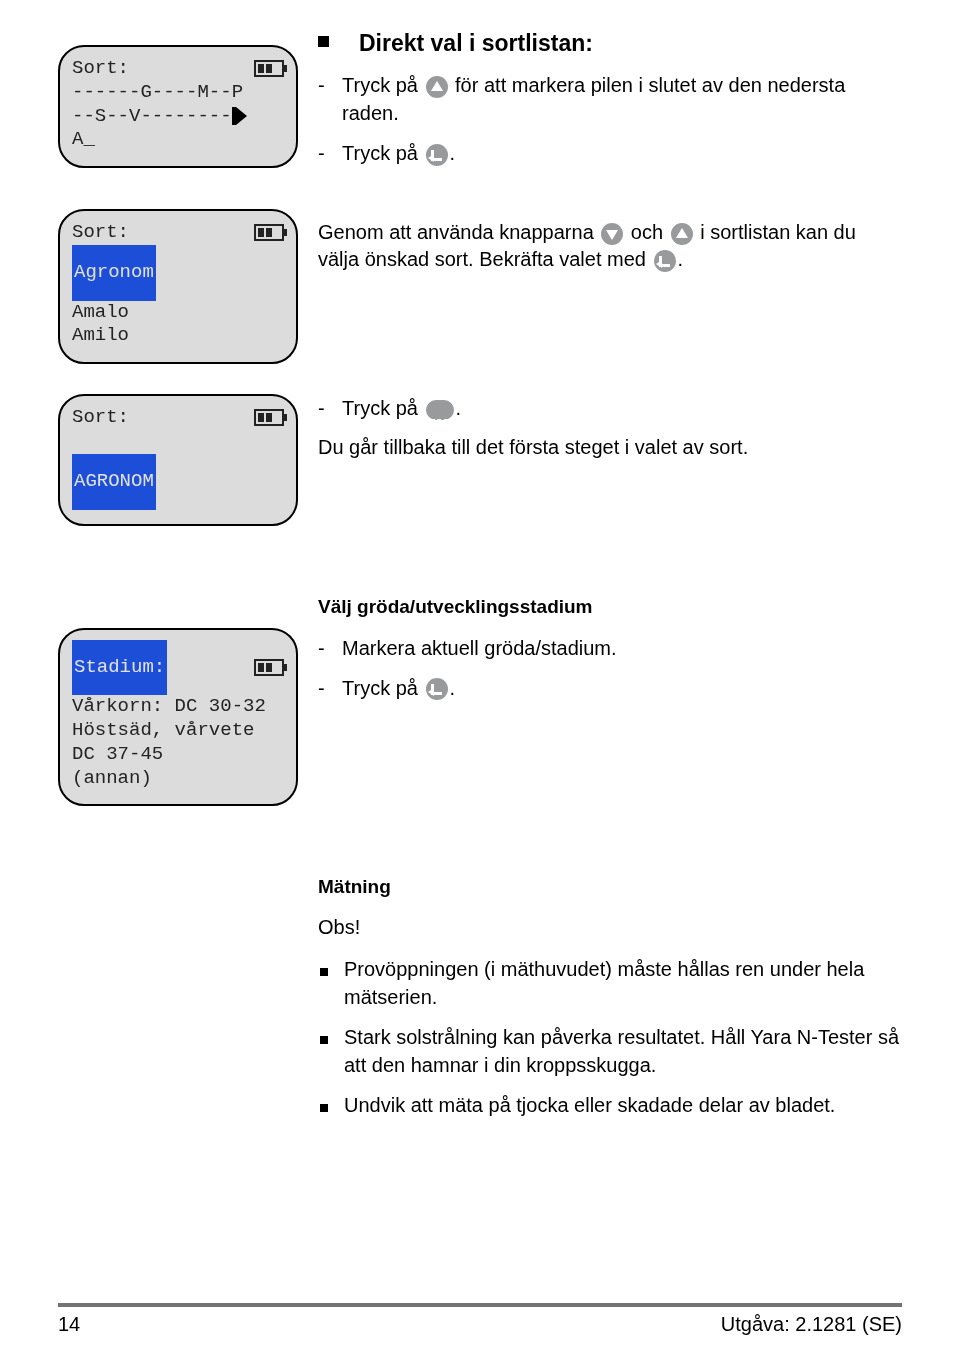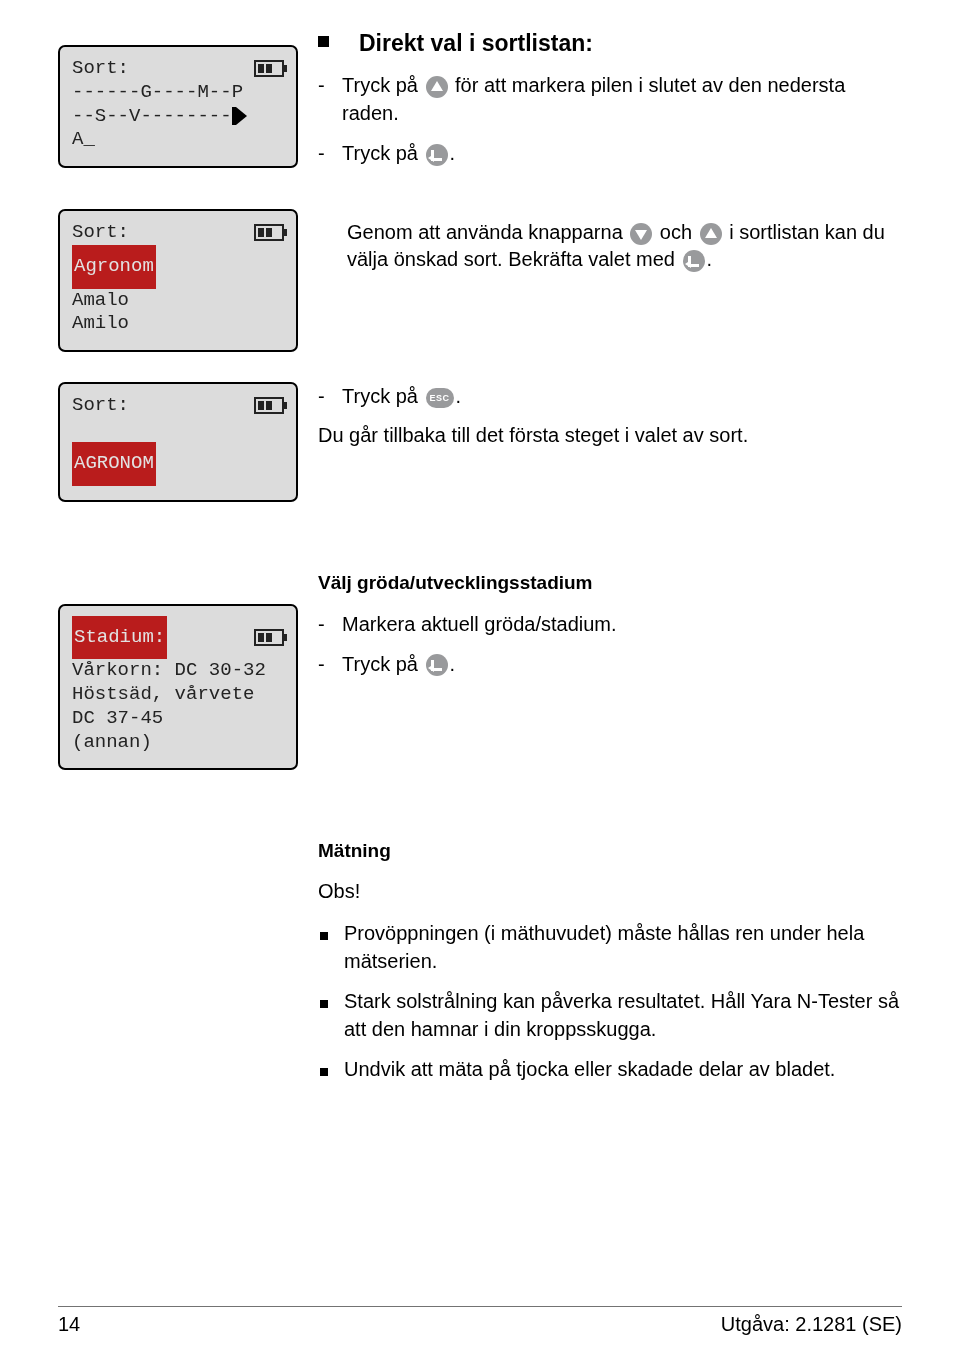--- a/index.html
+++ b/index.html
@@ -27,21 +27,21 @@
   .left-col {
     width: 240px;
     flex: 0 0 240px;
     margin-right: 20px;
   }
   .right-col {
     flex: 1;
   }
   .lcd {
     border: 2.5px solid #000;
-    border-radius: 7px;
+    border-radius: 26px;
     background: #dcdcdc;
     padding: 10px 12px 14px 12px;
     font-family: "Courier New", Courier, monospace;
     font-size: 19px;
     line-height: 1.25;
     color: #232323;
     position: relative;
     box-sizing: border-box;
   }
   .lcd-row {
@@ -84,23 +84,23 @@
     width: 4px; height: 18px; background: #000; display: inline-block;
   }
   .arrow-right-block .tri {
     width: 0; height: 0;
     border-top: 9px solid transparent;
     border-bottom: 9px solid transparent;
     border-left: 11px solid #000;
     display: inline-block;
   }
   .hl {
-    background: #b91c1c;
+    background: #1d4ed8;
     color: #e2e2e2;
-    padding: 10px 2px;
+    padding: 16px 2px;
     display: inline-block;
   }
   .h2 {
     font-weight: bold;
     font-size: 23px;
     margin: 0 0 16px 0;
   }
   .h2.big { font-size: 19px; }
   .para { margin: 0 0 14px 0; line-height: 1.35; }
   .bullet-line {
@@ -174,30 +174,30 @@
     width: 28px; height: 20px;
     border-radius: 12px;
   }
   .iconbtn.esc span {
     position: absolute;
     width: 100%;
     text-align: center;
     color: #fff;
     font-size: 9px;
     font-weight: bold;
-    top: 4px;
+    top: 16px;
     left: 0;
     letter-spacing: 0.5px;
   }
   .footer {
     position: absolute;
     bottom: 32px;
     left: 58px;
     right: 58px;
-    border-top: 1px solid #737373;
+    border-top: 4px solid #737373;
     padding-top: 6px;
     display: flex;
     justify-content: space-between;
     font-size: 20px;
   }
   .indent-text { margin-left: 260px; }
 </style>
 </head>
 <body>
 
@@ -253,21 +253,21 @@
           <span class="batt">
               <span class="cell c1"></span>
               <span class="cell c2"></span>
             </span>
         </div>
         <div><span class="hl">Agronom</span></div>
         <div>Amalo</div>
         <div>Amilo</div>
       </div>
     </div>
-    <div class="right-col" style="padding-top:10px;margin-left:29px;">
+    <div class="right-col" style="padding-top:10px;">
       <p class="para">
         <span>Genom att använda knapparna </span><span class="iconbtn down"></span><span> och </span><span class="iconbtn up"></span><span> i sortlistan kan du välja önskad sort. Bekräfta valet med </span><span class="iconbtn enter"></span><span>.</span>
       </p>
     </div>
   </div>
 
   <div class="row">
     <div class="left-col">
       <div class="lcd" style="min-height:118px">
         <div class="lcd-row">

